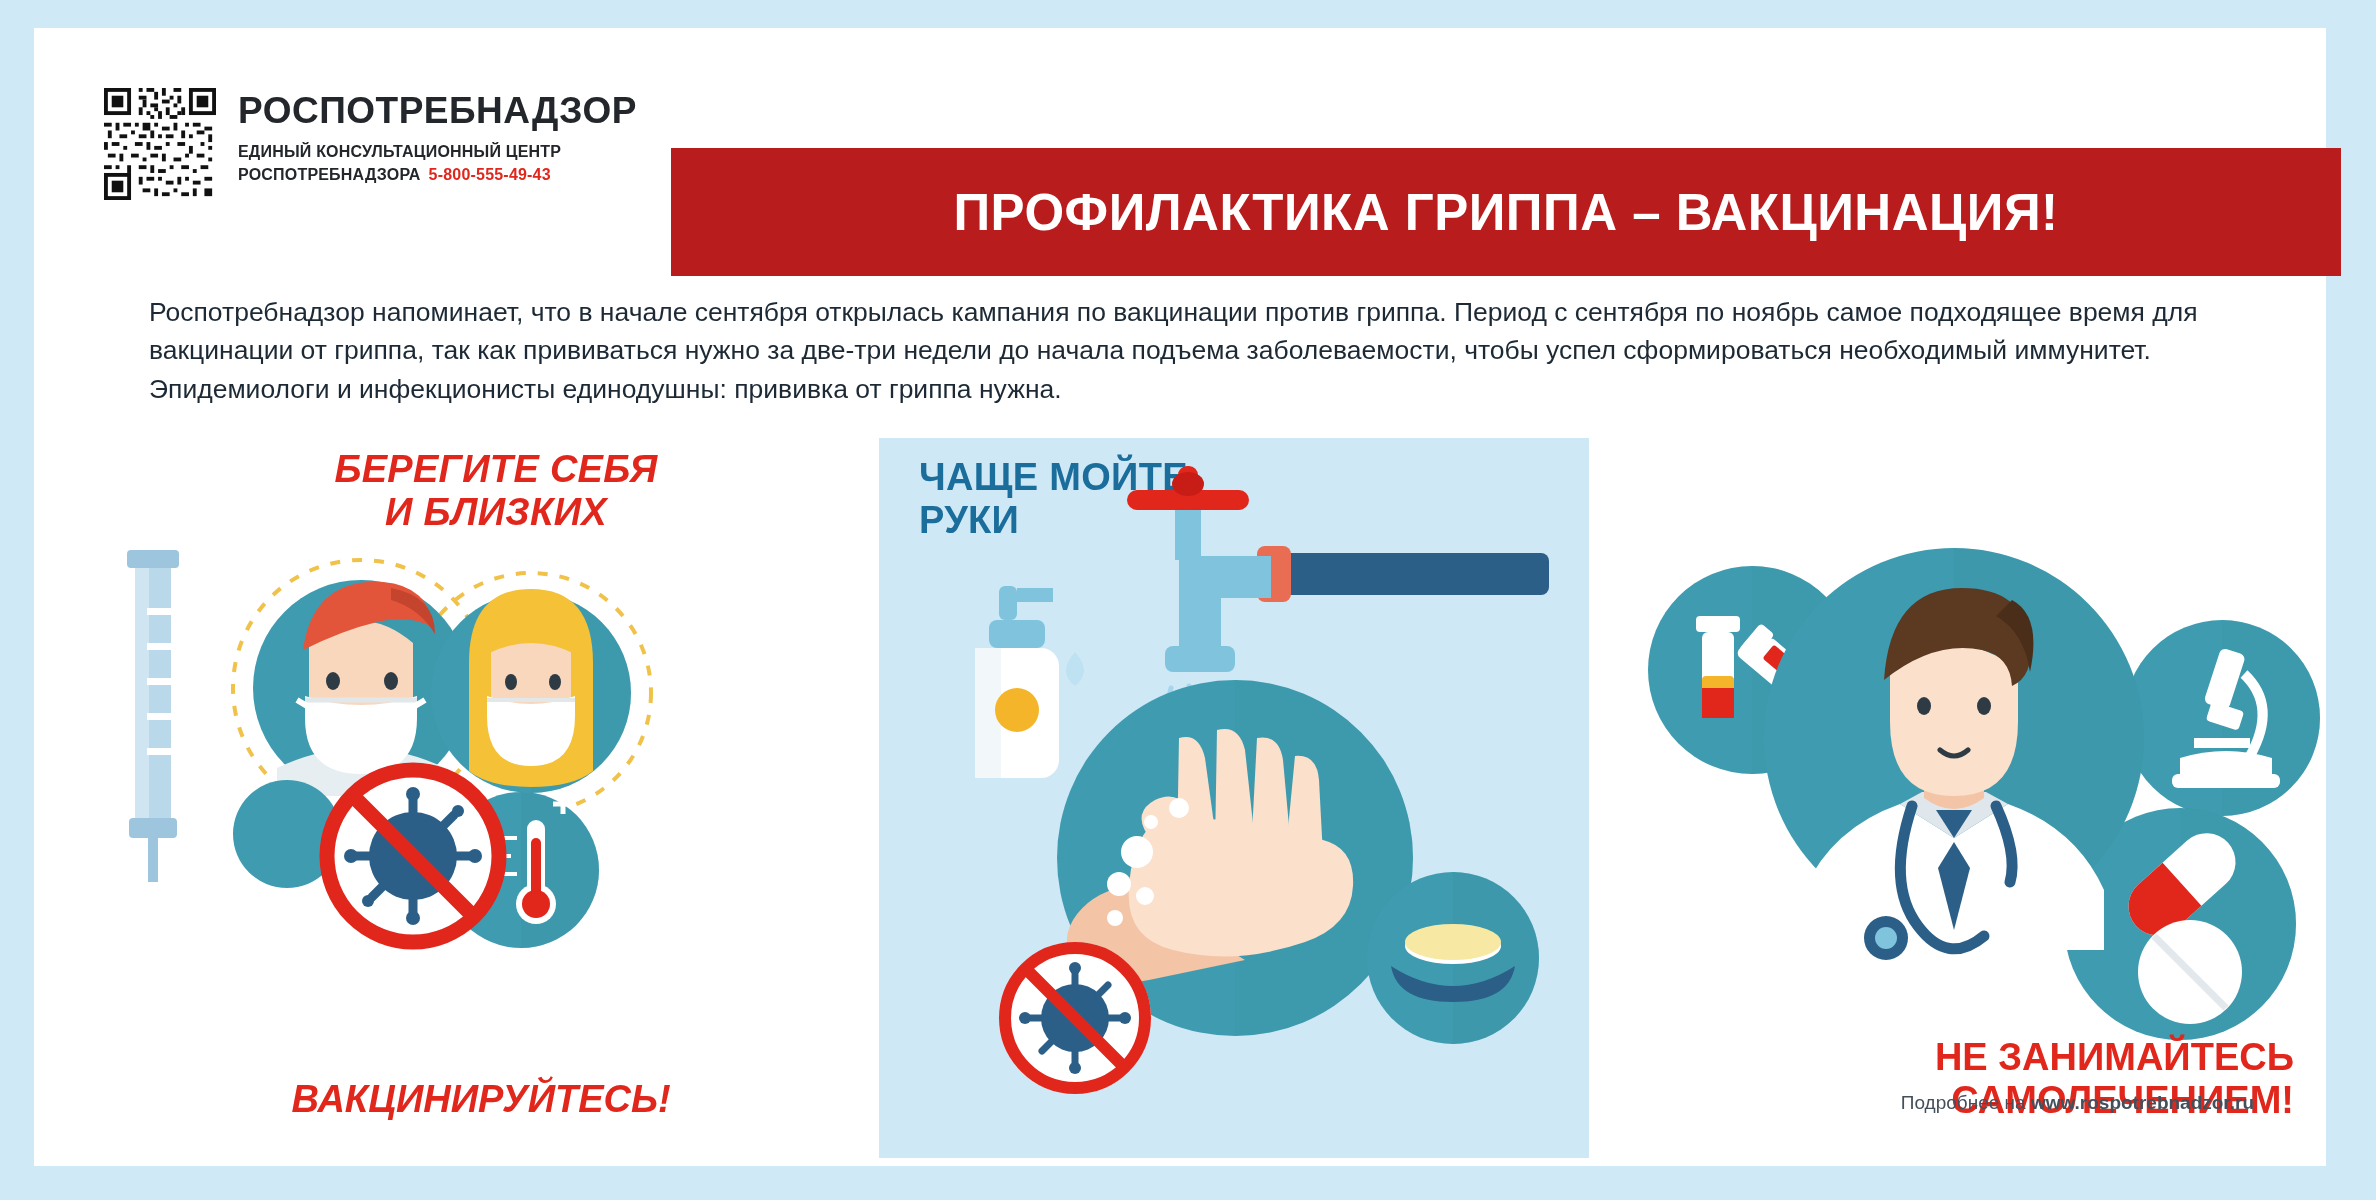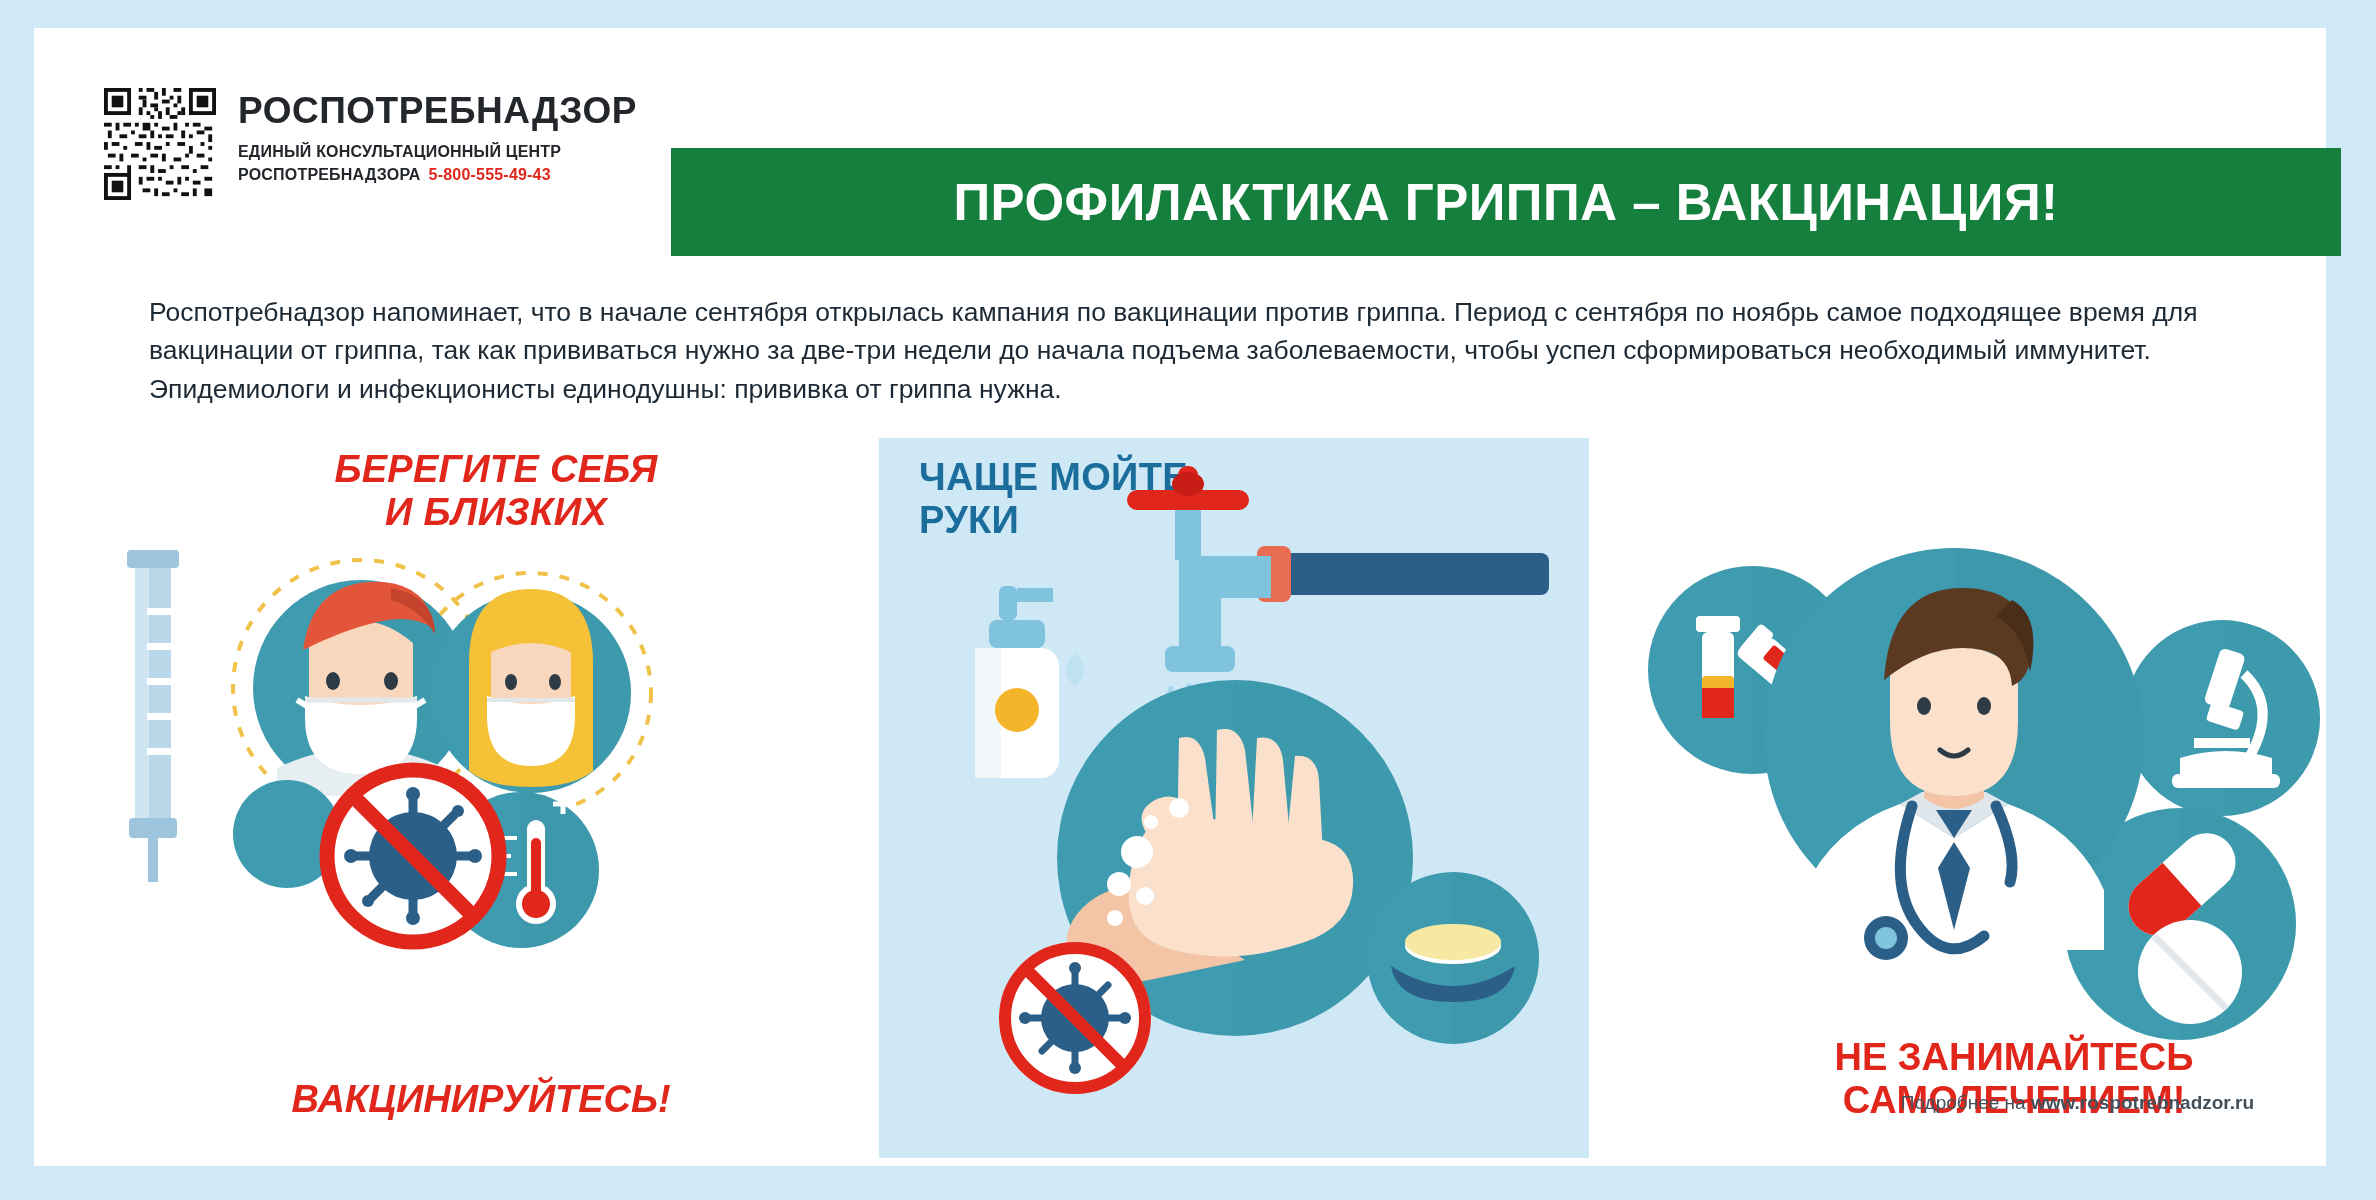--- a/index.html
+++ b/index.html
@@ -71,22 +71,22 @@
     color: #e1261c;
     font-weight: bold;
     margin-left: 8px;
     letter-spacing: .2px;
   }
   .title-bar {
     position: absolute;
     left: 637px;
     top: 120px;
     width: 1670px;
-    height: 108px;
-    background: #15803d;
+    height: 128px;
+    background: #b91c1c;
     display: flex;
     align-items: center;
     justify-content: center;
   }
   .title-bar .title-text {
     color: #ffffff;
     font-size: 51px;
     font-weight: bold;
     letter-spacing: .5px;
     white-space: nowrap;
@@ -125,21 +125,21 @@
     text-align: center;
     font-weight: bold;
     line-height: 1.12;
   }
   .head-red  { color: #e1261c; font-size: 38px; letter-spacing: .3px; }
   .head-blue { color: #1b6e9c; font-size: 38px; letter-spacing: .3px; }
 
   .p1-head { left: 190px; top: 10px; width: 430px; }
   .p1-foot { left: 130px; top: 640px; width: 520px; color:#e1261c; font-size: 38px; font-weight: bold; text-align:center; position:absolute;}
   .p2-head { left: 40px; top: 18px; width: 360px; text-align: left; }
-  .p3-foot { left: 110px; top: 598px; width: 560px; color:#e1261c; font-size: 38px; font-weight: bold; text-align:center; position:absolute; line-height:1.12;}
+  .p3-foot { left: 110px; top: 598px; width: 560px; color:#e1261c; font-size: 38px; font-weight: bold; text-align:right; position:absolute; line-height:1.12;}
 
   .footer-note {
     position: absolute;
     right: 72px;
     bottom: 52px;
     font-size: 19px;
     color: #43505c;
     text-align: center;
   }
   .footer-note b { font-weight: bold; }

